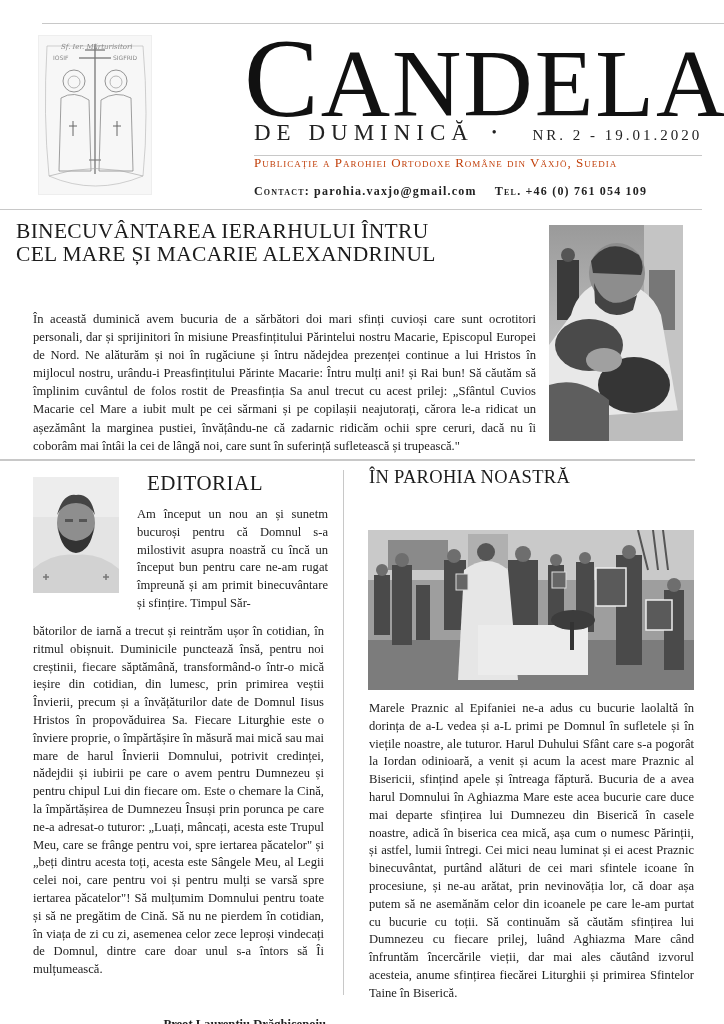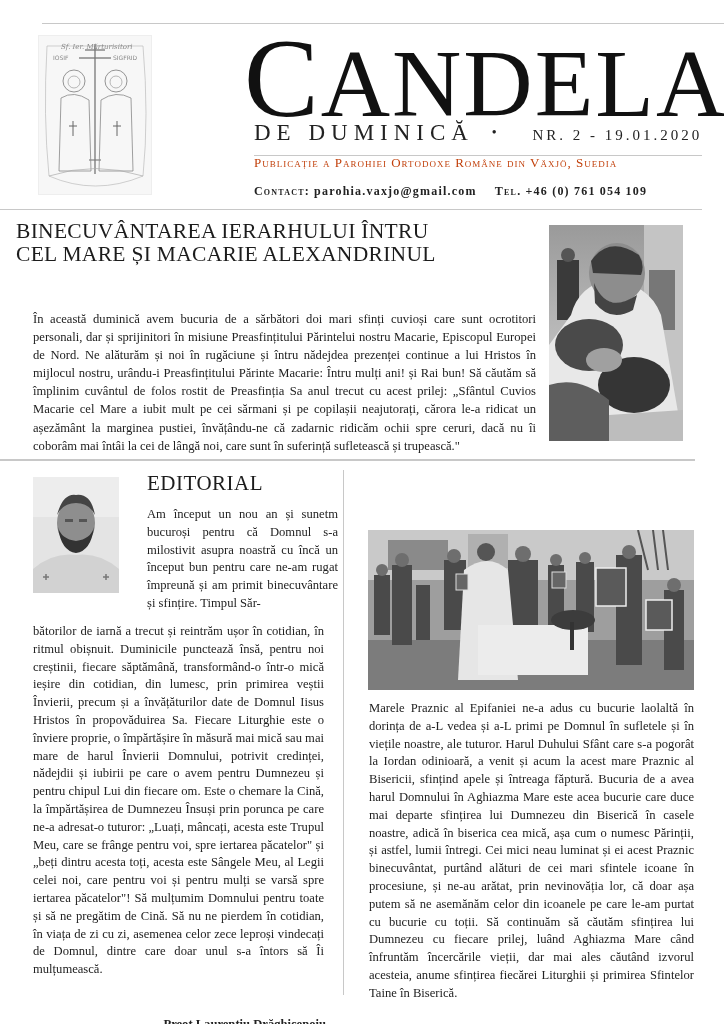--- a/index.html
+++ b/index.html
@@ -28,21 +28,21 @@
     
     .h1 { left: 16px; top: 220px; width: 480px; font-size: 21.5px; line-height: 23px; letter-spacing: 0.3px; color: #1c1c1c; text-transform: uppercase; }
     .lead { left: 33px; top: 294px; width: 503px; font-size: 12.6px; line-height: 18.1px; text-align: justify; color: #222; hyphens: manual; margin-top: 16px; }
     .photo1 { left: 549px; top: 225px; width: 134px; height: 216px; }
     .photo1 svg { width: 100%; height: 100%; display: block; }
 
     
     .photo2 { left: 33px; top: 477px; width: 86px; height: 116px; }
     .photo2 svg { width: 100%; height: 100%; display: block; }
     .h2 { left: 147px; top: 471px; font-size: 21px; letter-spacing: 0.5px; color: #1c1c1c; }
-    .edtext1 { left: 147px; top: 506px; width: 191px; font-size: 12.6px; line-height: 17.8px; text-align: justify; color: #222; }
+    .edtext1 { left: 137px; top: 506px; width: 191px; font-size: 12.6px; line-height: 17.8px; text-align: justify; color: #222; }
     .edtext2 { left: 33px; top: 623px; width: 291px; font-size: 12.6px; line-height: 17.8px; text-align: justify; color: #222; }
     .signature { left: 35px; top: 975px; width: 291px; text-align: right; font-size: 12.6px; font-weight: bold; color: #222; margin-top: 42px; }
 
     
     .h3 { left: 369px; top: 467px; width: 330px; font-size: 18.5px; line-height: 21px; letter-spacing: 0.3px; color: #1c1c1c; text-transform: uppercase; }
     .photo3 { left: 368px; top: 530px; width: 326px; height: 160px; }
     .photo3 svg { width: 100%; height: 100%; display: block; }
     .prtext { left: 369px; top: 700px; width: 325px; font-size: 12.6px; line-height: 17.8px; text-align: justify; color: #222; }
   </style>
 </head>
@@ -139,20 +139,21 @@
     <rect x="32" y="42" width="8" height="3" fill="#555"></rect>
     <rect x="46" y="42" width="8" height="3" fill="#555"></rect>
   </svg>
 </div>
 <div class="abs h2">EDITORIAL</div>
 <div class="abs edtext1">Am început un nou an și sunetm bucuroși pentru că Domnul s-a milostivit asupra noastră cu încă un început bun pentru care ne-am rugat împreună și am primit binecuvântare și sfințire. Timpul Săr-</div>
 <div class="abs edtext2">bătorilor de iarnă a trecut și reintrăm ușor în cotidian, în ritmul obișnuit. Duminicile punctează însă, pentru noi creștinii, fiecare săptămână, transformând-o într-o mică ieșire din cotidian, din lumesc, prin primirea veștii Învierii, precum și a învățăturilor date de Domnul Iisus Hristos în propovăduirea Sa. Fiecare Liturghie este o înviere proprie, o împărtășire în măsură mai mică sau mai mare de harul Învierii Domnului, potrivit credinței, nădejdii și iubirii pe care o avem pentru Dumnezeu și pentru chipul Lui din fiecare om. Este o chemare la Cină, la împărtășirea de Dumnezeu Însuși prin porunca pe care ne-a adresat-o tuturor: „Luați, mâncați, acesta este Trupul Meu, care se frânge pentru voi, spre iertarea păcatelor" și „beți dintru acesta toți, acesta este Sângele Meu, al Legii celei noi, care pentru voi și pentru mulți se varsă spre iertarea păcatelor"! Să mulțumim Domnului pentru toate și să ne pregătim de Cină. Să nu ne pierdem în cotidian, în viața de zi cu zi, asemenea celor zece leproși vindecați de Domnul, dintre care doar unul s-a întors să Îi mulțumească.</div>
 <div class="abs signature">Preot Laurențiu Drăghicenoiu</div>
 
 <div class="abs h3">
+  <div>ÎN PAROHIA NOASTRĂ</div>
 </div>
 
 <div class="abs photo3">
   <svg viewBox="0 0 326 160">
     <rect width="326" height="160" fill="#9e9e9e"></rect>
     <rect x="0" y="0" width="326" height="50" fill="#c9c9c9"></rect>
     <rect x="20" y="10" width="60" height="30" fill="#8a8a8a"></rect>
     <rect x="100" y="4" width="40" height="34" fill="#b0b0b0"></rect>
     <path d="M270 0 L280 40 M285 0 L290 40 M295 0 L300 40" stroke="#555" stroke-width="2"></path>
     <rect x="0" y="110" width="326" height="50" fill="#7c7c7c"></rect>

